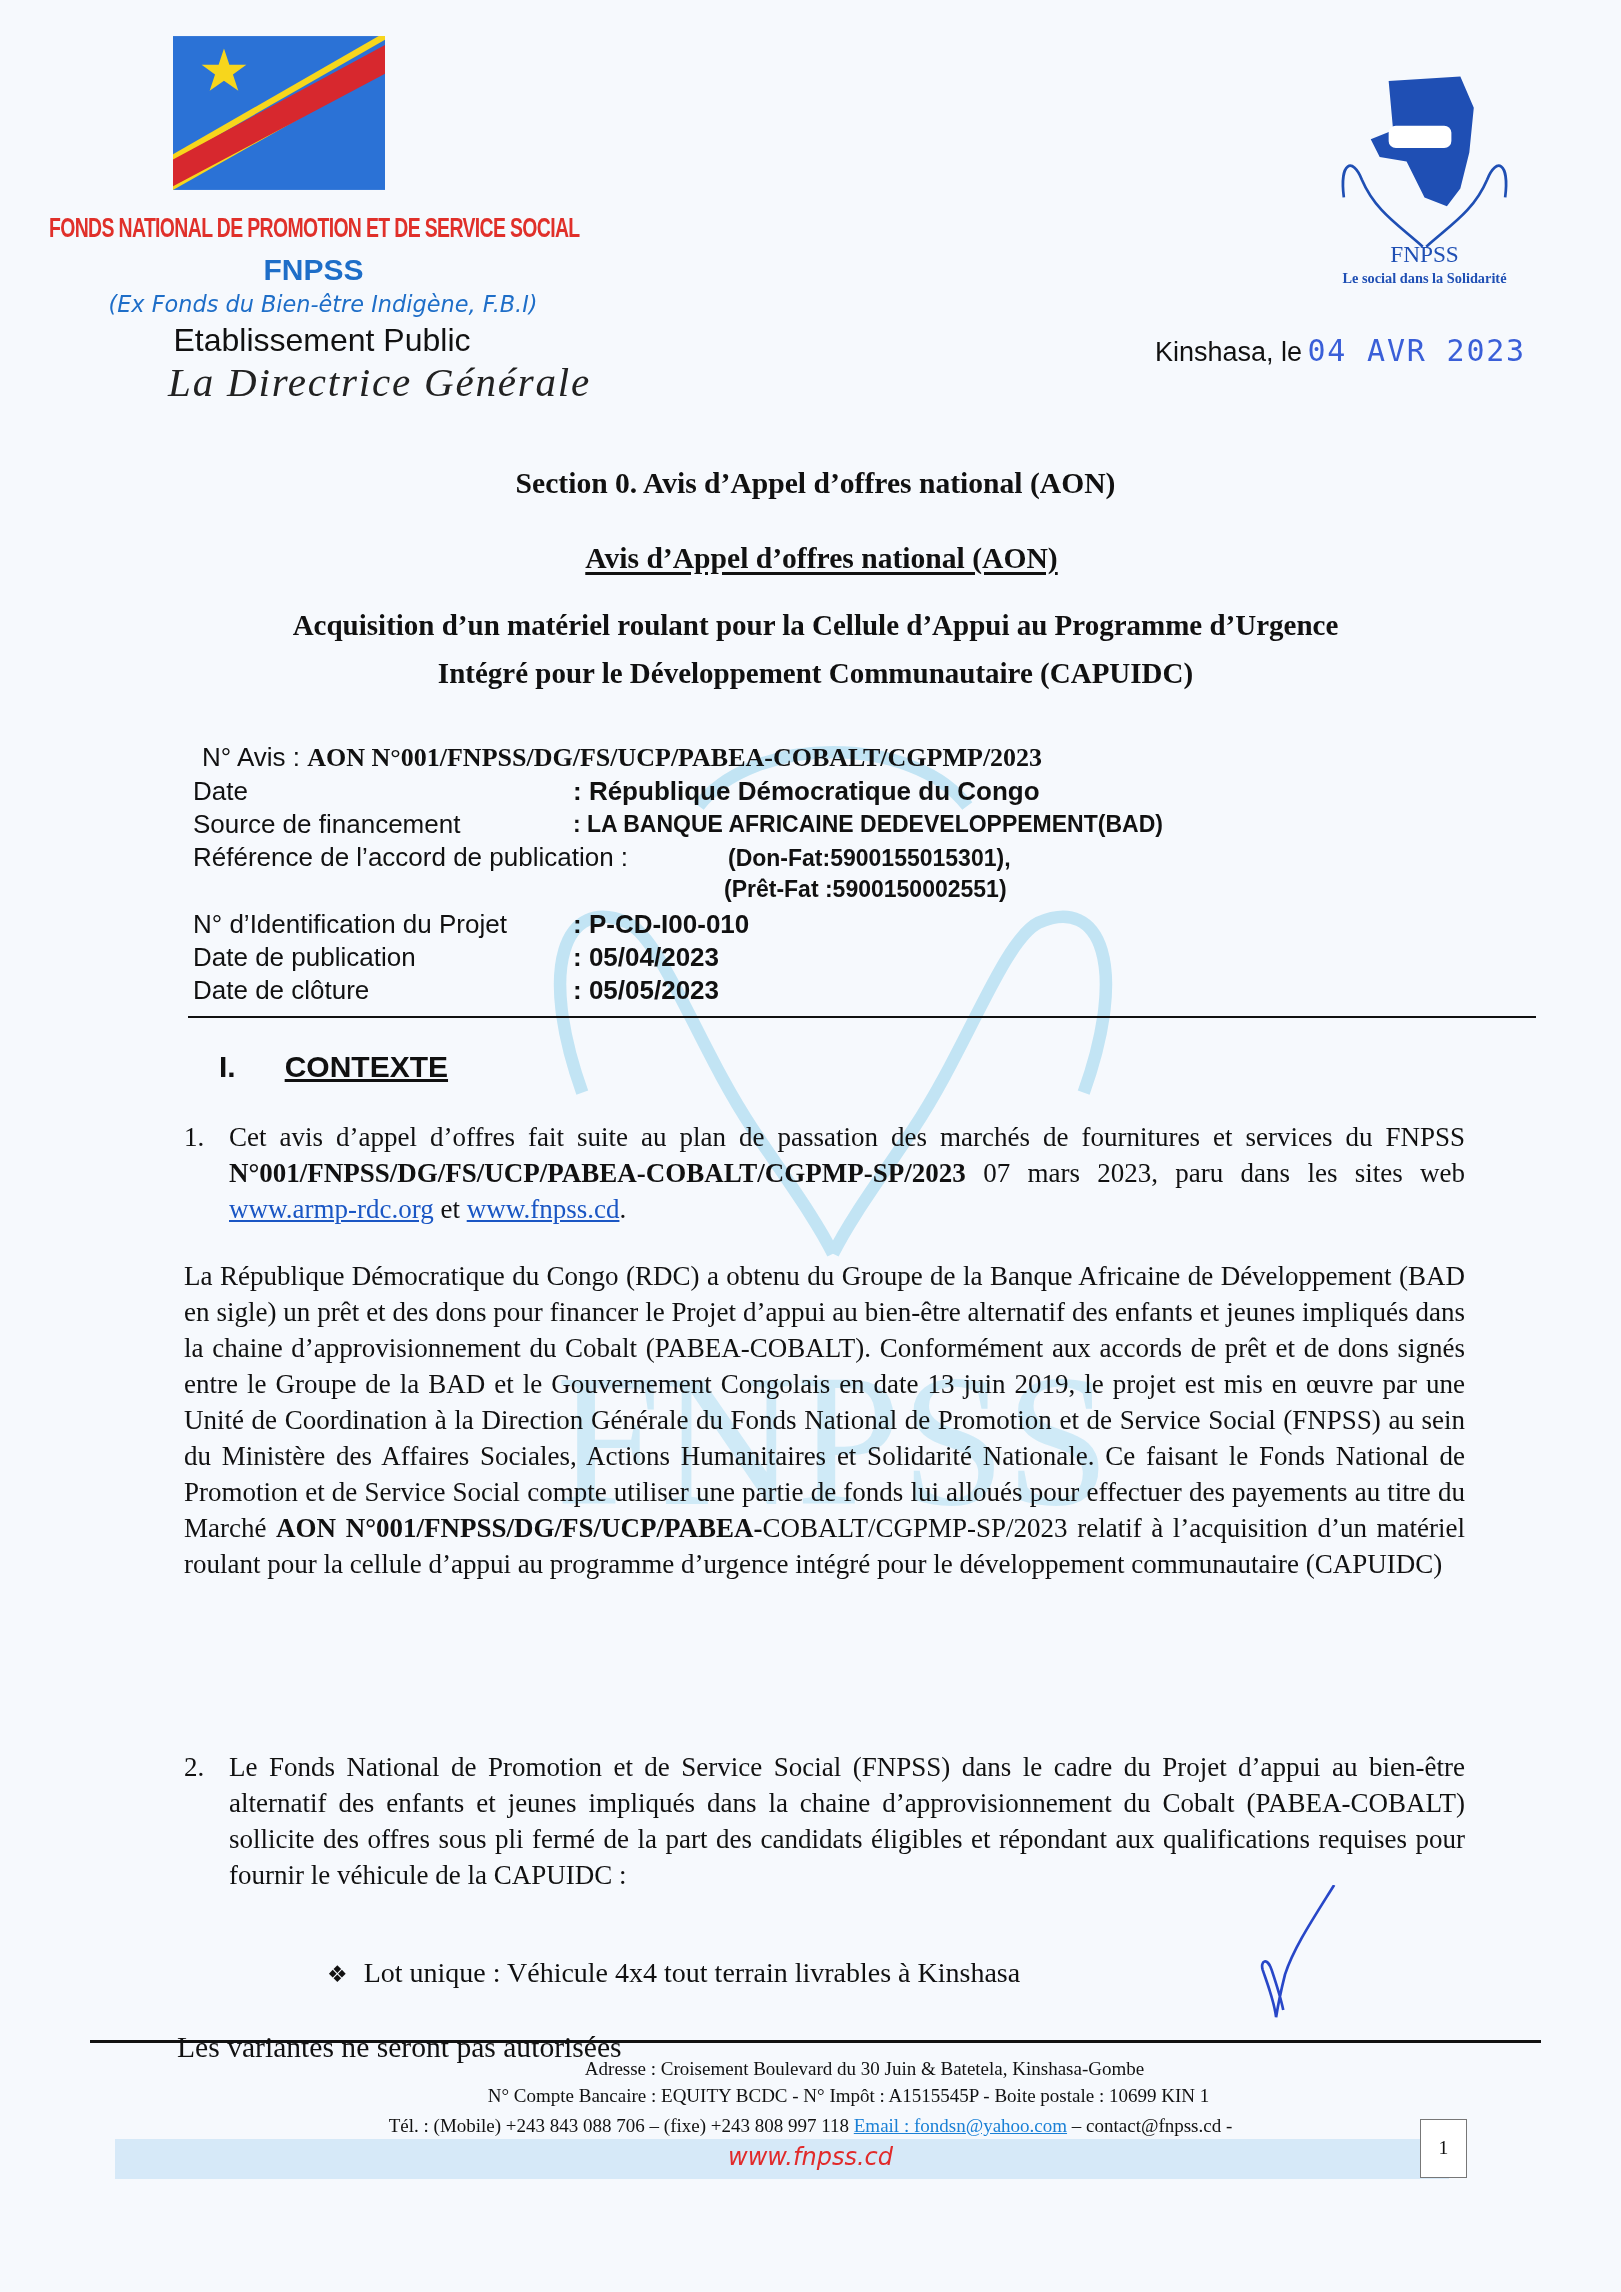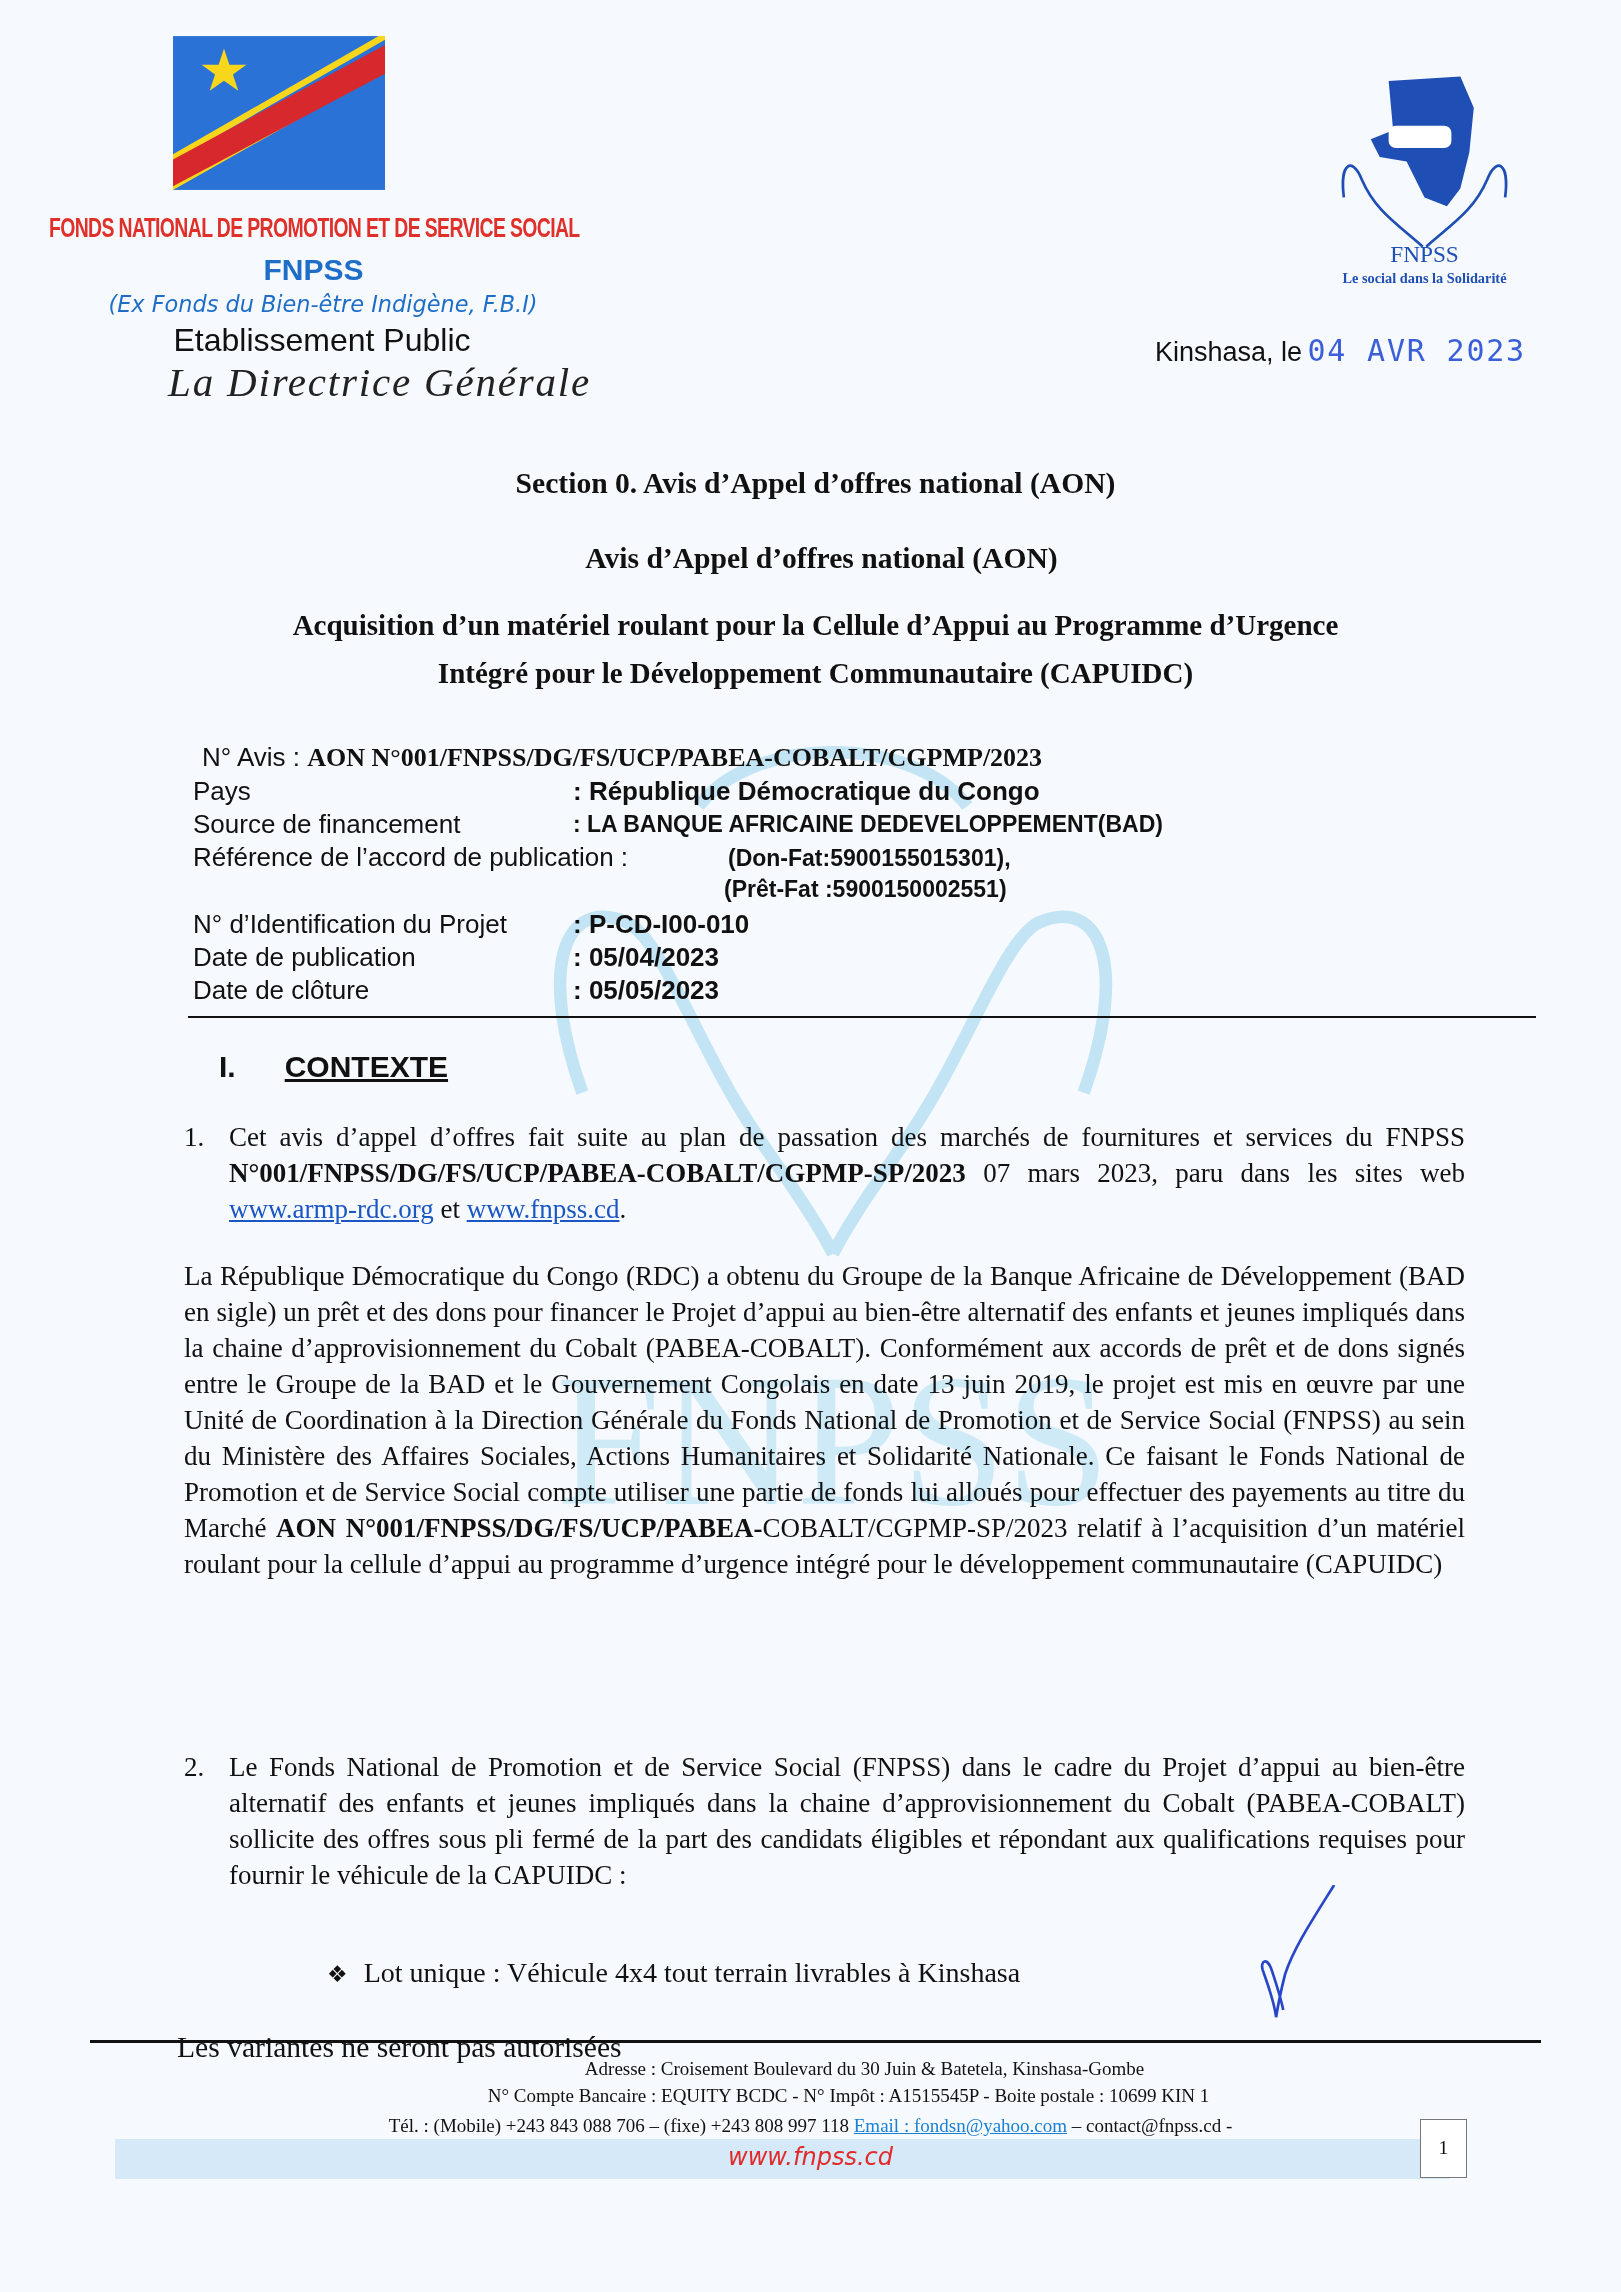--- a/index.html
+++ b/index.html
@@ -54,21 +54,21 @@
 
   
   .watermark { left: 430px; top: 627px; width: 806px; height: 1164px; opacity: 0.5; }
 
   
   .title {
     left: 16px; width: 1599px; text-align: center; font-weight: bold;
     font-family: "Liberation Serif", serif; font-size: 29.6px;
   }
   .t1 { top: 467px; }
-  .t2 { top: 542px; text-decoration-thickness: 2.7px; text-underline-offset: 3.6px; padding-left: 6px; }
+  .t2 { top: 542px; text-decoration: underline; text-decoration-thickness: 2.7px; text-underline-offset: 3.6px; padding-left: 6px; }
   .t3 { top: 609px; font-size: 29px; }
   .t4 { top: 657px; font-size: 29px; }
 
   
   .ref { font-family: "Liberation Sans", sans-serif; font-size: 26px; color: #111; white-space: nowrap; }
   .ref b.serif { font-family: "Liberation Serif", serif; }
   .ref-row { position: absolute; left: 193px; }
   .ref-val { position: absolute; left: 573px; font-weight: bold; }
   .rule { position: absolute; left: 188px; width: 1348px; height: 1.8px; background: #111; }
 
@@ -155,21 +155,21 @@
 <div class="abs title t1">Section 0. Avis d’Appel d’offres national (AON)</div>
 <div class="abs title t2">Avis d’Appel d’offres national (AON)</div>
 <div class="abs title t3">Acquisition d’un matériel roulant pour la Cellule d’Appui au Programme d’Urgence</div>
 <div class="abs title t4">Intégré pour le Développement Communautaire (CAPUIDC)</div>
 
 <div class="ref">
   <div class="ref-row" style="top:742px;left:202px;">
     <span>N° Avis :</span>
     <b class="serif">AON  N°001/FNPSS/DG/FS/UCP/PABEA-COBALT/CGPMP/2023</b>
   </div>
-  <div class="ref-row" style="top:776px;">Pays</div>
+  <div class="ref-row" style="top:776px;">Date</div>
   <div class="ref-val" style="top:776px;">: République Démocratique du Congo</div>
   <div class="ref-row" style="top:809px;">Source de financement</div>
   <div class="ref-val" style="top:811px;font-size:23px;">: LA BANQUE AFRICAINE DEDEVELOPPEMENT(BAD)</div>
   <div class="ref-row" style="top:842px;">Référence de l’accord de publication :</div>
   <div class="ref-val" style="top:845px;left:728px;font-size:23px;">(Don-Fat:5900155015301),</div>
   <div class="ref-val" style="top:876px;left:724px;font-size:23px;">(Prêt-Fat :5900150002551)</div>
   <div class="ref-row" style="top:909px;">N° d’Identification du Projet</div>
   <div class="ref-val" style="top:909px;">: P-CD-I00-010</div>
   <div class="ref-row" style="top:942px;">Date de publication</div>
   <div class="ref-val" style="top:942px;">: 05/04/2023</div>

